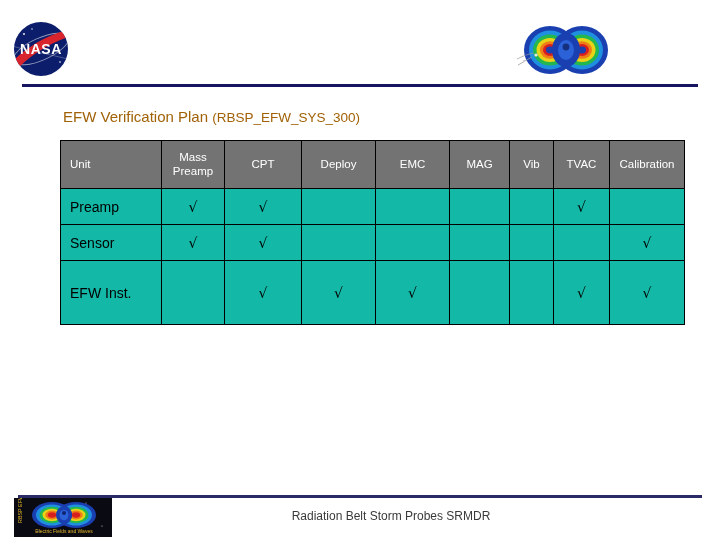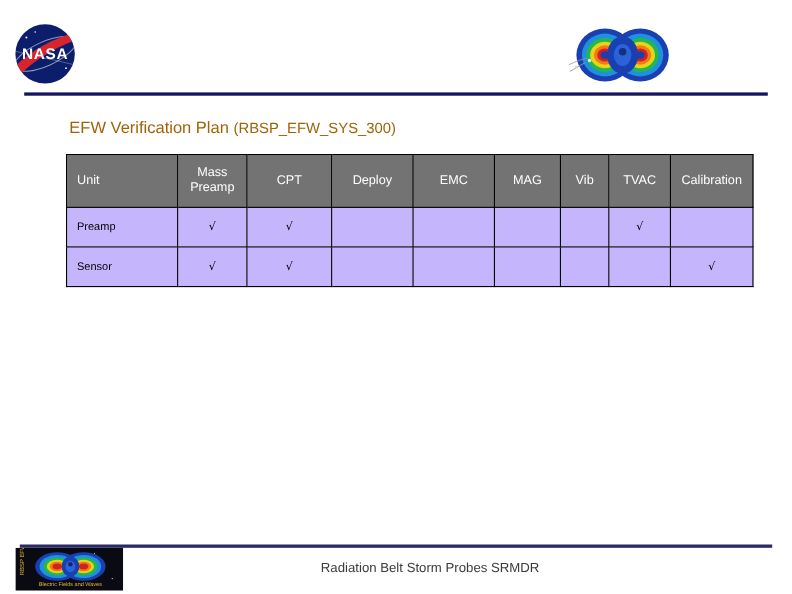--- a/index.html
+++ b/index.html
@@ -91,22 +91,22 @@
     height: 47px;
     vertical-align: middle;
     text-align: center;
     line-height: 1.15;
   }
   table.vv-table thead th.col-unit {
     text-align: left;
     padding-left: 9px;
   }
   table.vv-table tbody td {
-    background: #c4b5fd;
-    font-size: 10px;
+    background: #14b8a6;
+    font-size: 14px;
     color: #000000;
     text-align: center;
     vertical-align: middle;
   }
   table.vv-table tbody td.unit-cell {
     text-align: left;
     padding-left: 9px;
   }
   .mark {
     font-size: 14px;
@@ -271,20 +271,31 @@
       </tr>
       <tr class="row-std">
         <td class="unit-cell">Sensor</td>
         <td class="mark">√</td>
         <td class="mark">√</td>
         <td class="mark"></td>
         <td class="mark"></td>
         <td class="mark"></td>
         <td class="mark"></td>
         <td class="mark"></td>
+        <td class="mark">√</td>
+      </tr>
+      <tr class="row-tall">
+        <td class="unit-cell">EFW Inst.</td>
+        <td class="mark"></td>
+        <td class="mark">√</td>
+        <td class="mark">√</td>
+        <td class="mark">√</td>
+        <td class="mark"></td>
+        <td class="mark"></td>
+        <td class="mark">√</td>
         <td class="mark">√</td>
       </tr>
     </tbody>
   </table>
 </div>
 
 <div class="footer-rule"></div>
 
 <div class="footer-logo">
   <svg width="98" height="39" viewBox="0 0 98 39">

